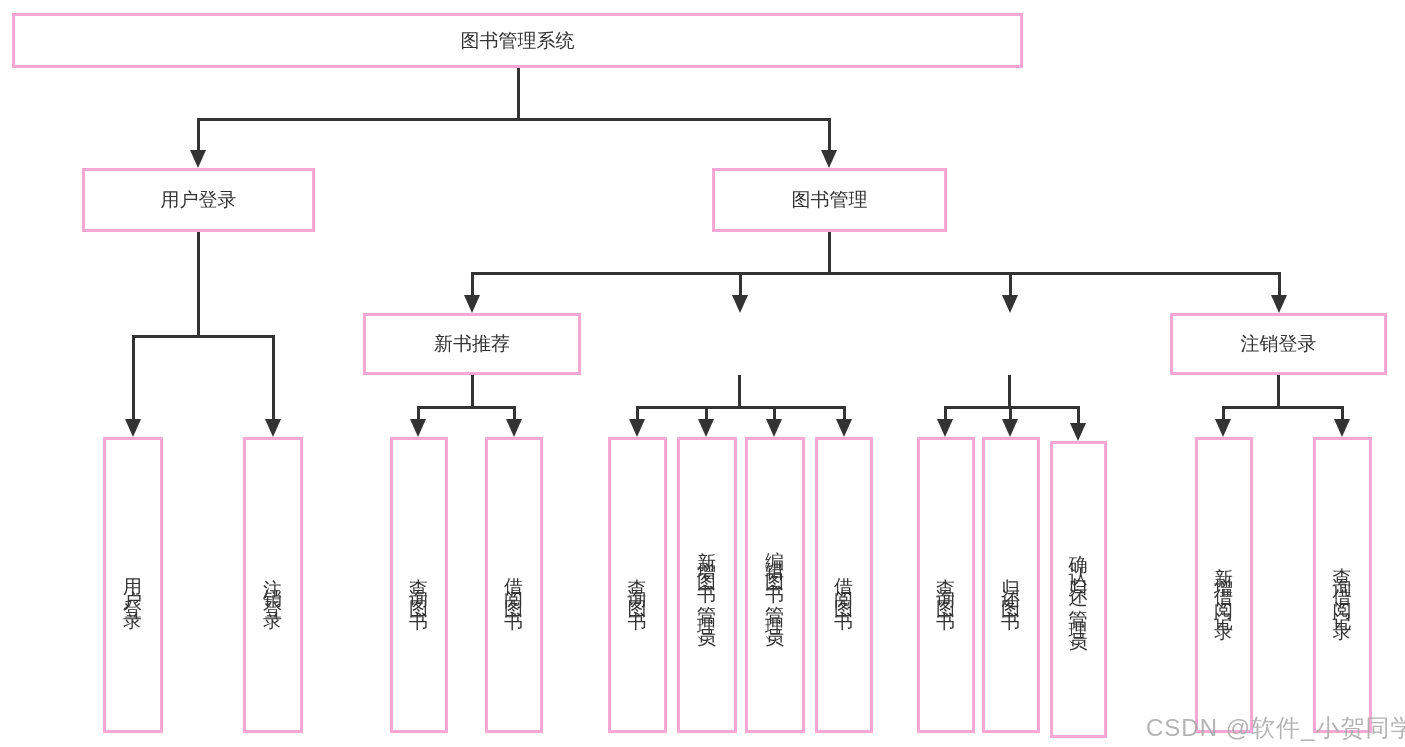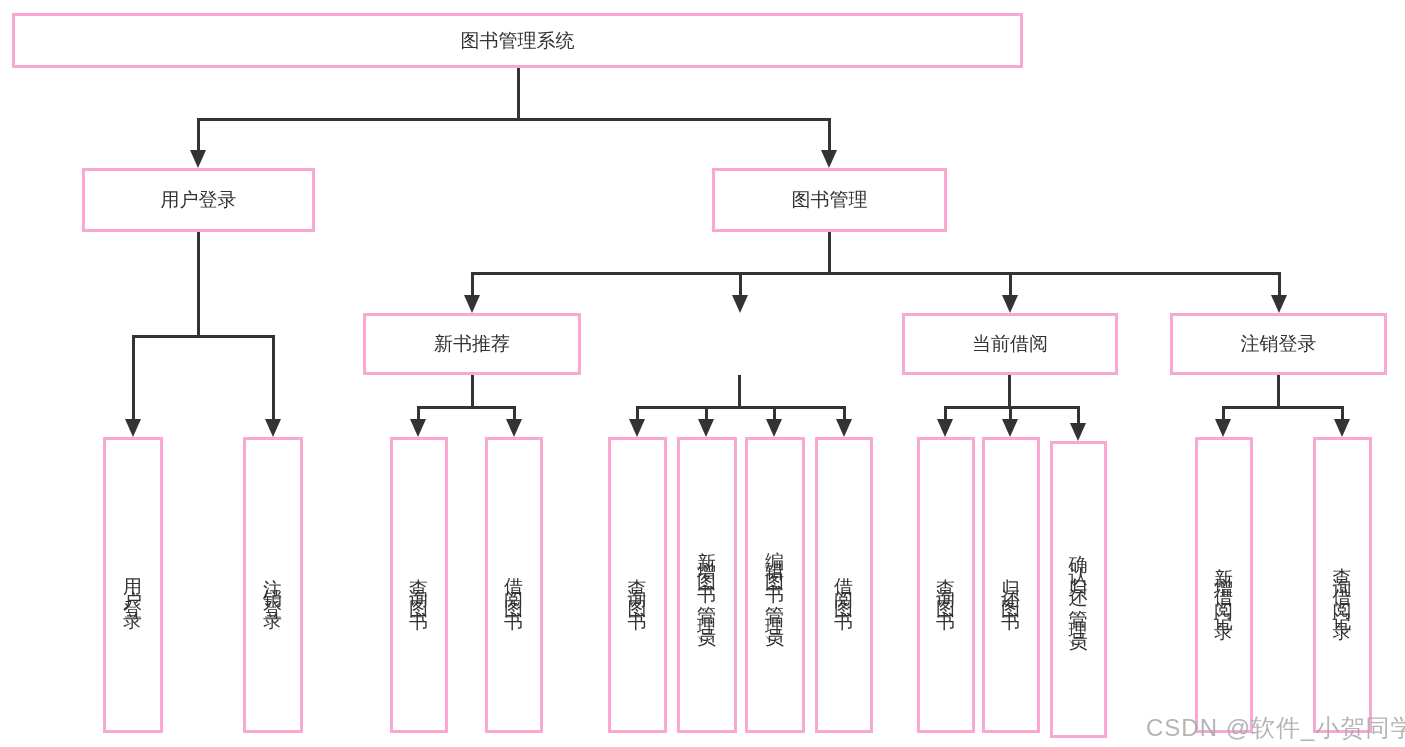--- a/index.html
+++ b/index.html
@@ -77,23 +77,20 @@
   <div class="box" style="left:82px;top:168px;width:233px;height:64px">
     <span class="lbl">用户登录</span>
   </div>
   <div class="box" style="left:712px;top:168px;width:235px;height:64px">
     <span class="lbl">图书管理</span>
   </div>
 
   <div class="box" style="left:363px;top:313px;width:218px;height:62px">
     <span class="lbl">新书推荐</span>
   </div>
-  <div class="box" style="left:902px;top:313px;width:216px;height:62px">
-    <span class="lbl">当前借阅</span>
-  </div>
   <div class="box" style="left:1170px;top:313px;width:217px;height:62px">
     <span class="lbl">注销登录</span>
   </div>
 
   <div class="box vbox" style="left:103px;top:437px;width:60px;height:296px">
     <span class="lbl">用户登录</span>
   </div>
   <div class="box vbox" style="left:243px;top:437px;width:60px;height:296px">
     <span class="lbl">注销登录</span>
   </div>

